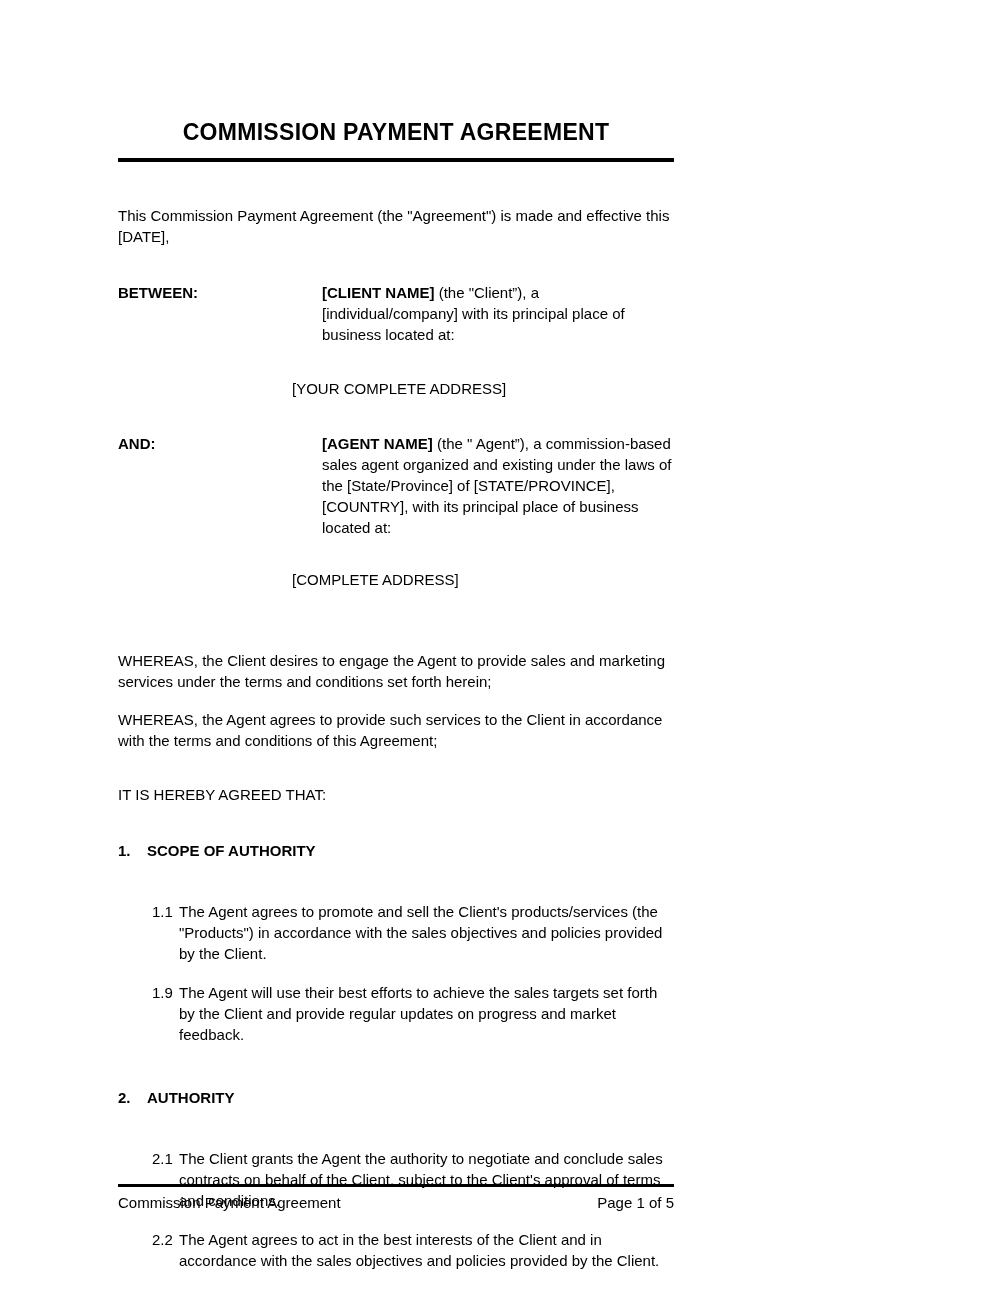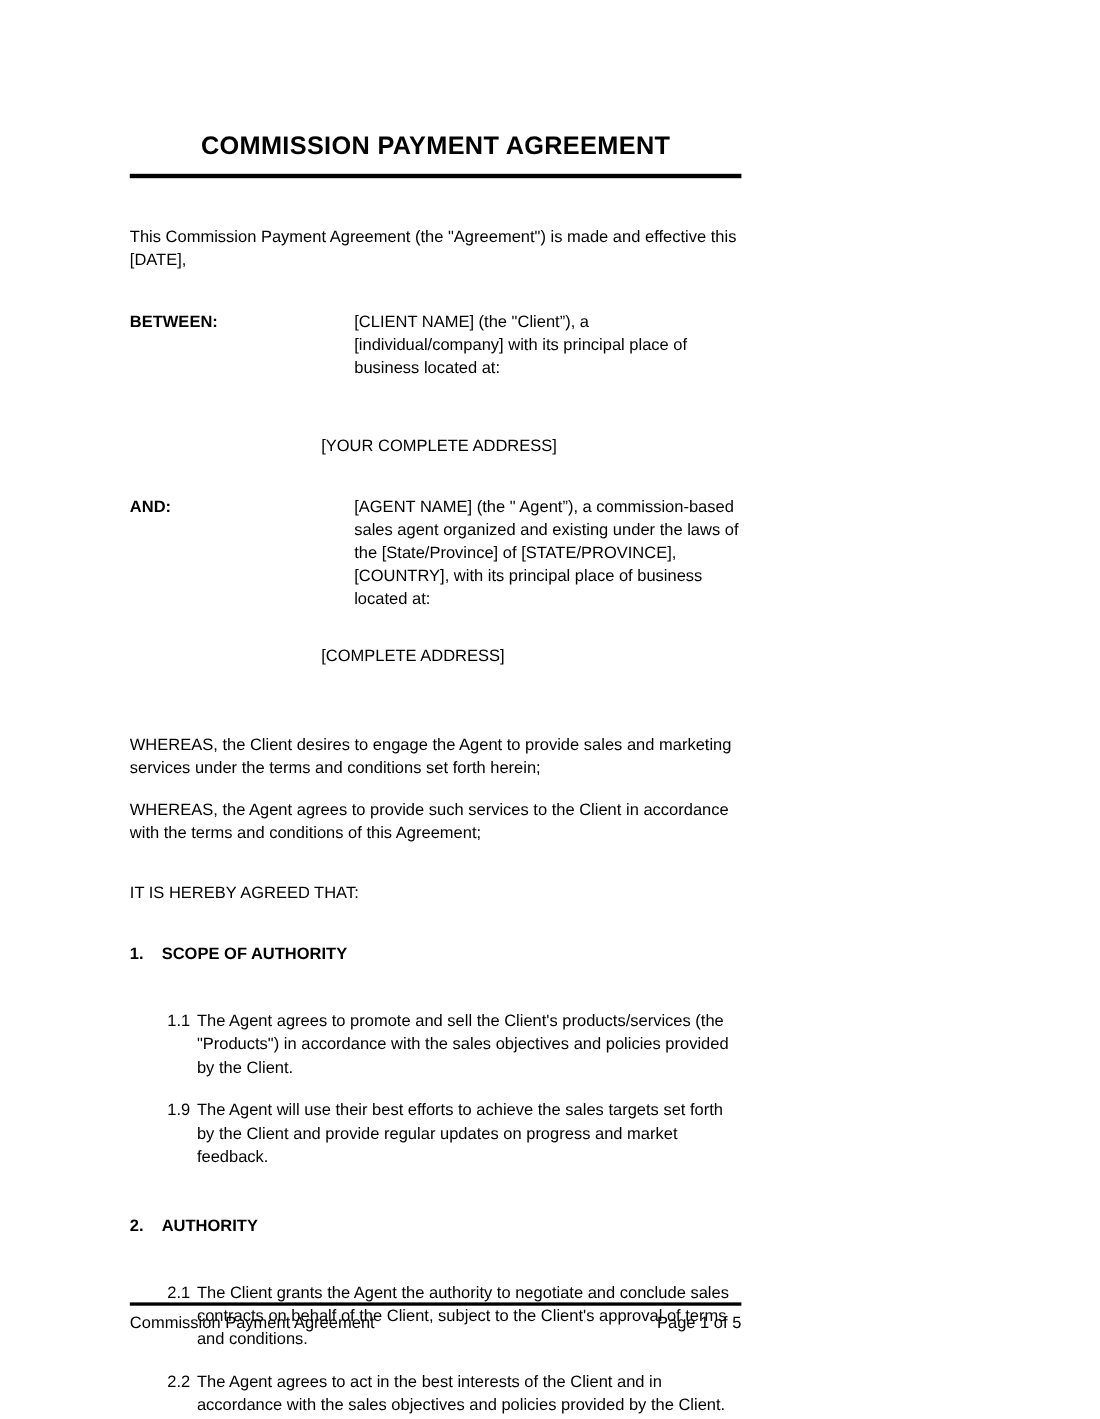--- a/index.html
+++ b/index.html
@@ -30,24 +30,24 @@
 
   .body-text { font-size: 15px; line-height: 21px; }
 
   .intro { margin-top: 43px; }
 
   .party { display: flex; gap: 30px; }
   .party-1 { margin-top: 35px; }
   .party-2 { margin-top: 34px; }
   .party-label { width: 174px; flex-shrink: 0; font-weight: bold; }
   .party-text { width: 590px; }
-  .party-name { font-weight: normal; text-align: center; }
+  .party-name { font-weight: bold; text-align: center; }
 
   .address { margin-left: 174px; }
-  .address-1 { margin-top: 50px; }
+  .address-1 { margin-top: 33px; }
   .address-2 { margin-top: 31px; }
 
   .whereas-1 { margin-top: 60px; }
   .whereas-2 { margin-top: 17px; }
   .agreed    { margin-top: 33px; }
 
   .section-heading { display: flex; font-weight: bold; }
   .section-heading-1 { margin-top: 35px; }
   .section-heading-2 { margin-top: 42px; }
   .section-num { width: 29px; flex-shrink: 0; }

